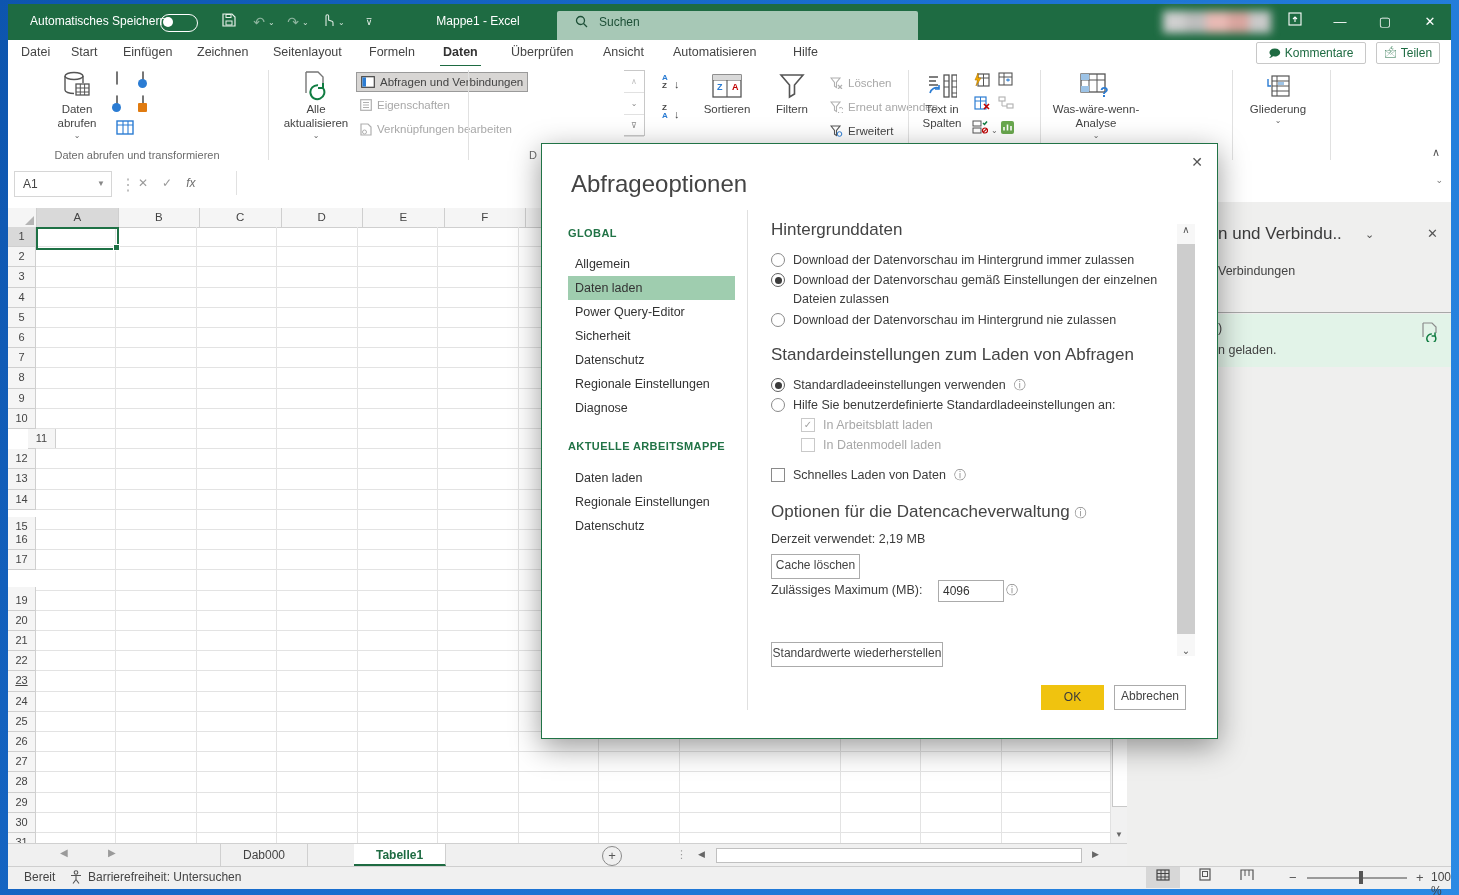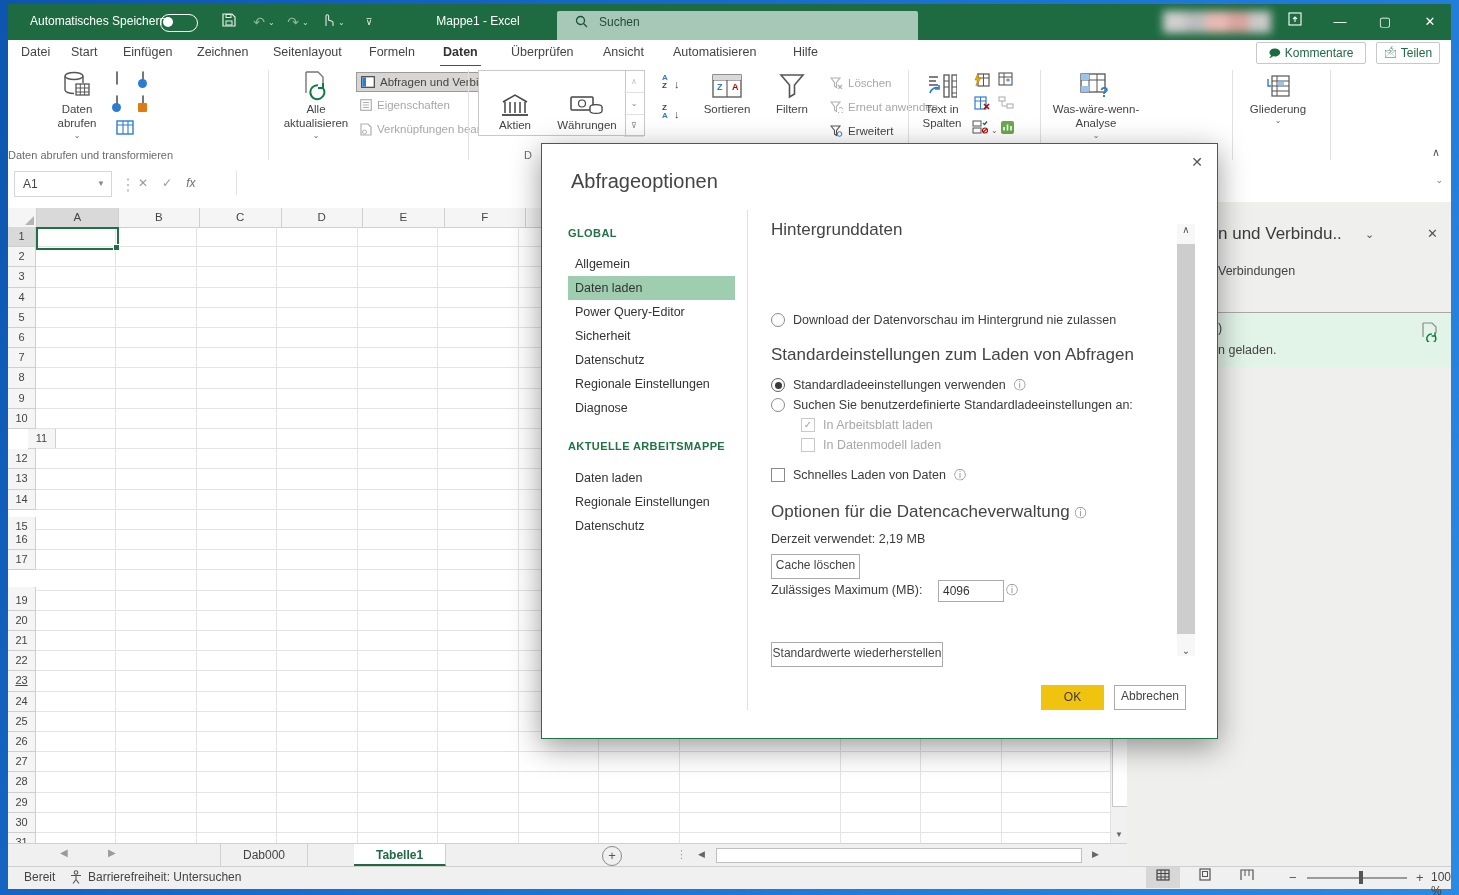--- a/index.html
+++ b/index.html
@@ -26,21 +26,21 @@
   
   #tabrow{left:0;top:36px;width:1443px;height:26px;background:#fff;border-bottom:1px solid #f0f0f0;}
   .rtab{top:0;height:25px;line-height:25px;font-size:12.5px;color:#444;padding:0 3px;}
   .rtab.active{font-weight:bold;color:#333;border-bottom:3px solid #1e6b42;}
   .pillbtn{top:2px;height:20px;border:1px solid #c8c8c8;border-radius:2px;background:#fff;color:#1e6b42;font-size:12px;line-height:20px;text-align:center;}
   .pillbtn .ic{margin-right:4px;font-size:11px;}
 
   
   #ribbon{left:0;top:62px;width:1443px;height:99px;background:#fff;border-bottom:1px solid #d9d9d9;font-size:11.5px;color:#444;}
   .rsep{top:4px;height:90px;width:1px;background:#e1e1e1;}
-  .grplabel{top:83px;height:14px;font-size:11px;color:#6b6b6b;text-align:left;white-space:nowrap;overflow:hidden;}
+  .grplabel{top:83px;height:14px;font-size:11px;color:#6b6b6b;text-align:center;white-space:nowrap;overflow:hidden;}
   .bigbtn{top:4px;height:74px;display:flex;flex-direction:column;align-items:center;text-align:center;line-height:1.25;white-space:pre-line;color:#444;}
   .bigbtn .ig{height:32px;display:flex;align-items:center;}
   .smallrow{height:18px;display:flex;align-items:center;gap:5px;font-size:11.5px;color:#444;white-space:nowrap;}
   .smallrow.dis{color:#a8a8a8;}
   .smallrow.pressed{background:#d8d6d4;border:1px solid #9a9a9a;padding:0 4px;}
   .chev{font-size:8px;color:#666;}
   .doc{position:relative;width:12px;height:15px;border:1.4px solid #767676;border-radius:1px;background:#fff;}
   .doc i{position:absolute;left:2px;right:2px;height:1.4px;background:#9a9a9a;}
   .badge{position:absolute;right:-4px;bottom:-4px;width:9px;height:9px;border-radius:50%;}
   .b-blue{background:#2b7cd3;} .b-orange{background:#e07b10;border-radius:1px;}
@@ -107,21 +107,21 @@
   #statusbar{left:0;top:862px;width:1443px;height:22px;background:#f0f0f0;border-top:1px solid #cfcfcf;font-size:12px;color:#444;}
   .viewbtn{top:0;width:34px;height:21px;text-align:center;line-height:21px;color:#555;}
   .viewbtn.active{background:#d7d7d7;}
   #zoomtrack{left:1299px;top:10px;width:100px;height:2px;background:#9a9a9a;}
   #zoomthumb{left:1351px;top:4px;width:4px;height:13px;background:#555;}
 
   
   #dialog{left:533px;top:139px;width:675px;height:594px;background:#fff;border:1px solid #217346;
           box-shadow:0 8px 28px rgba(0,0,0,.4);font-size:12.5px;color:#3b3b3b;}
   #dlg-close{right:14px;top:10px;font-size:14px;color:#555;}
-  #dlg-title{left:29px;top:26px;font-size:20px;color:#444;}
+  #dlg-title{left:29px;top:26px;font-size:24px;color:#444;}
   .navhead{left:26px;width:170px;font-size:11px;font-weight:bold;color:#217346;letter-spacing:.4px;}
   .navitem{left:26px;width:160px;height:24px;line-height:24px;padding-left:7px;color:#333;}
   .navitem.sel{background:#9fcdaf;}
   #dlg-vline{left:205px;top:66px;width:1px;height:500px;background:#e0e0e0;}
   .dhead{left:229px;font-size:17px;color:#444;white-space:nowrap;}
   .opt{left:229px;display:flex;gap:8px;align-items:flex-start;white-space:pre-line;line-height:1.55;}
   .opt.ind{left:259px;}
   .radio{position:relative;flex:0 0 auto;width:12px;height:12px;margin-top:2px;border:1px solid #8a8a8a;border-radius:50%;background:#fff;}
   .radio.sel{border-color:#5f5f5f;}
   .radio.sel::after{content:"";position:absolute;left:2.5px;top:2.5px;width:7px;height:7px;border-radius:50%;background:#3b3b3b;}
@@ -265,39 +265,20 @@
     </div>
     <div class="abs smallrow dis" style="left:352px;top:54px">
       <svg width="12" height="13" viewBox="0 0 12 13">
           <path d="M1 1h7l3 3v8H1z" fill="none" stroke="#b0b0b0" stroke-width="1.2"></path>
           <circle cx="4.5" cy="9" r="2" fill="none" stroke="#b0b0b0"></circle>
         </svg>
       <span>Verknüpfungen bearbeiten</span>
     </div>
     <div class="abs rsep" style="left:460px"></div>
 
-    <div class="abs gallery" style="left:470px;width:146px">
-      <div class="gal-item">
-        <svg width="30" height="26" viewBox="0 0 30 26">
-            <path d="M3 9L15 2l12 7" fill="none" stroke="#444" stroke-width="1.5"></path>
-            <path d="M5 9v11M10 9v11M15 9v11M20 9v11M25 9v11" stroke="#444" stroke-width="1.5"></path>
-            <path d="M2 22h26" stroke="#444" stroke-width="1.8"></path>
-          </svg>
-        <span>Aktien</span>
-      </div>
-      <div class="gal-item">
-        <svg width="34" height="26" viewBox="0 0 34 26">
-            <rect x="1" y="4" width="22" height="13" rx="1" fill="none" stroke="#444" stroke-width="1.5"></rect>
-            <circle cx="12" cy="10.5" r="3.5" fill="none" stroke="#444" stroke-width="1.2"></circle>
-            <ellipse cx="26" cy="14" rx="6" ry="2.4" fill="#fff" stroke="#444" stroke-width="1.3"></ellipse>
-            <path d="M20 14v4c0 1.3 2.7 2.4 6 2.4s6-1.1 6-2.4v-4" fill="#fff" stroke="#444" stroke-width="1.3"></path>
-          </svg>
-        <span>Währungen</span>
-      </div>
-    </div>
     <div class="abs gal-arrows" style="left:616px">
       <span style="color:#c0c0c0">∧</span>
       <span>⌄</span>
       <span>⊽</span>
     </div>
     <div class="abs grplabel" style="left:516px;width:18px">D</div>
 
     <div class="abs" style="left:654px;top:8px">
       <span class="sorticon">
           <span class="a">A</span>
@@ -605,34 +586,43 @@
     <div class="abs navitem" style="top:228px">Regionale Einstellungen</div>
     <div class="abs navitem" style="top:252px">Diagnose</div>
     <div class="abs navhead" style="top:296px">AKTUELLE ARBEITSMAPPE</div>
     <div class="abs navitem" style="top:322px">Daten laden</div>
     <div class="abs navitem" style="top:346px">Regionale Einstellungen</div>
     <div class="abs navitem" style="top:370px">Datenschutz</div>
 
     <div class="abs" id="dlg-vline"></div>
 
     <div class="abs dhead" style="top:76px">Hintergrunddaten</div>
+    <div class="abs opt" style="top:107px">
+      <span class="radio"></span>
+      <span>Download der Datenvorschau im Hintergrund immer zulassen</span>
+    </div>
+    <div class="abs opt" style="top:127px;width:400px">
+      <span class="radio sel"></span>
+      <span>Download der Datenvorschau gemäß Einstellungen der einzelnen
+Dateien zulassen</span>
+    </div>
     <div class="abs dhead" style="top:201px">Standardeinstellungen zum Laden von Abfragen</div>
 
     <div class="abs opt" style="top:167px">
       <span class="radio"></span>
       <span>Download der Datenvorschau im Hintergrund nie zulassen</span>
     </div>
     <div class="abs opt" style="top:232px">
       <span class="radio sel"></span>
       <span>Standardladeeinstellungen verwenden</span>
       <span class="info">ⓘ</span>
     </div>
     <div class="abs opt" style="top:252px">
       <span class="radio"></span>
-      <span>Suchen Sie benutzerdefinierte Standardladeeinstellungen an:</span>
+      <span>Hilfe Sie benutzerdefinierte Standardladeeinstellungen an:</span>
     </div>
     <div class="abs opt ind" style="top:272px">
       <span class="chk dis">✓</span>
       <span class="dimtxt">In Arbeitsblatt laden</span>
     </div>
     <div class="abs opt ind" style="top:292px">
       <span class="chk dis"></span>
       <span class="dimtxt">In Datenmodell laden</span>
     </div>
     <div class="abs opt" style="top:322px">

